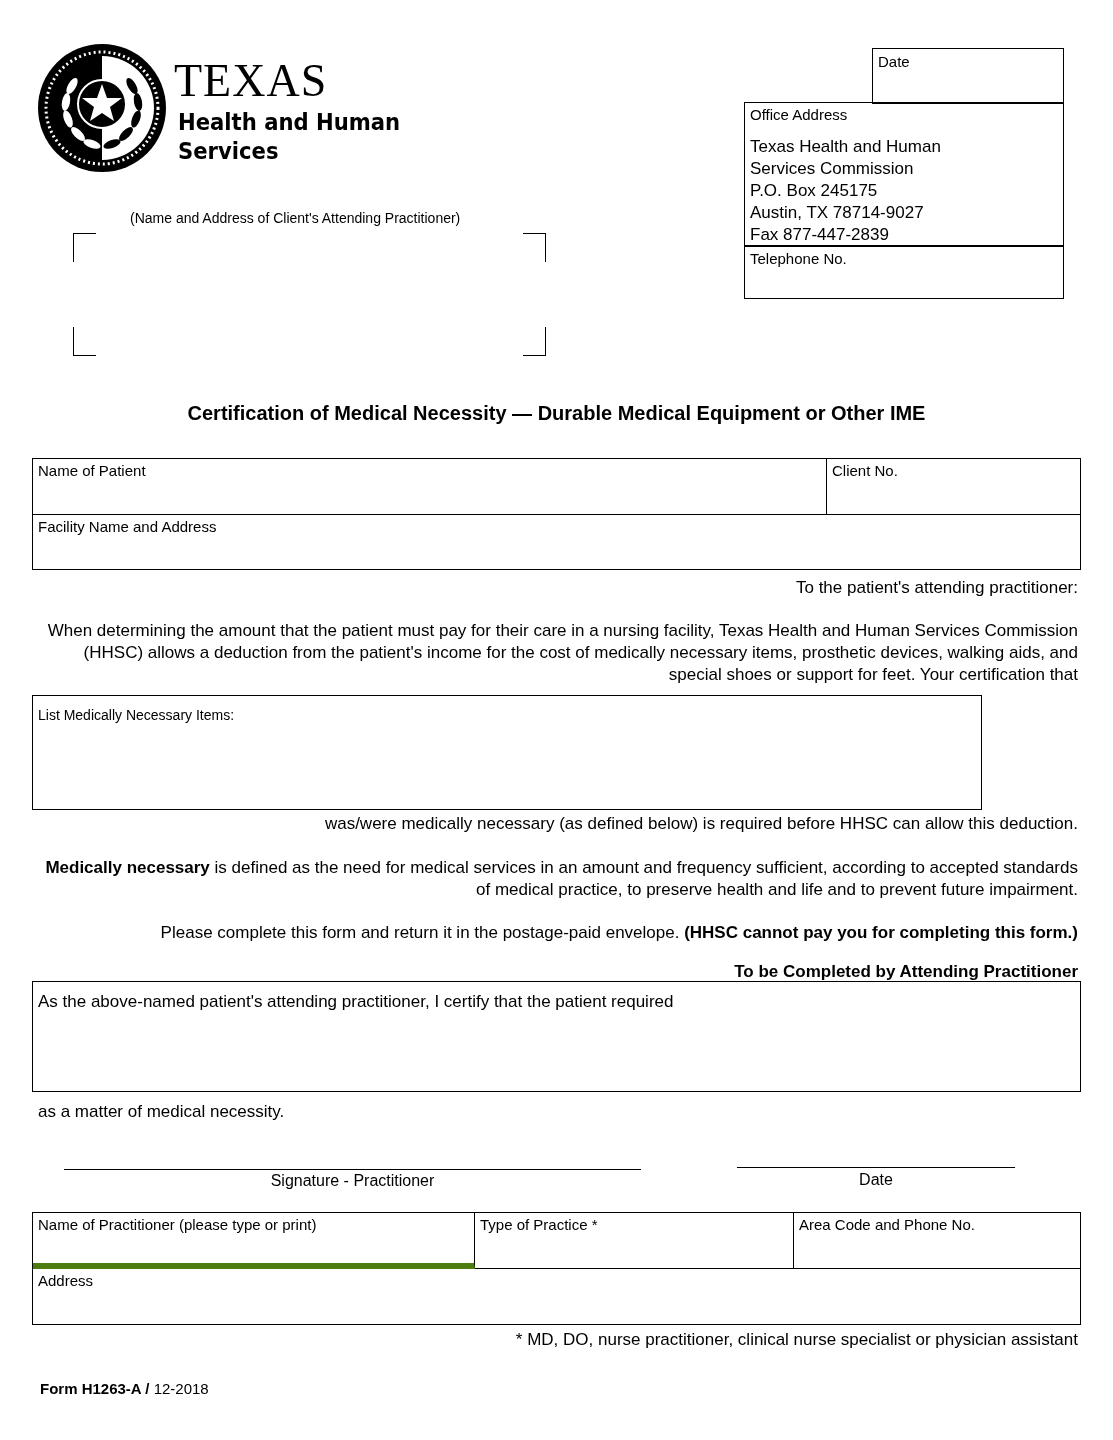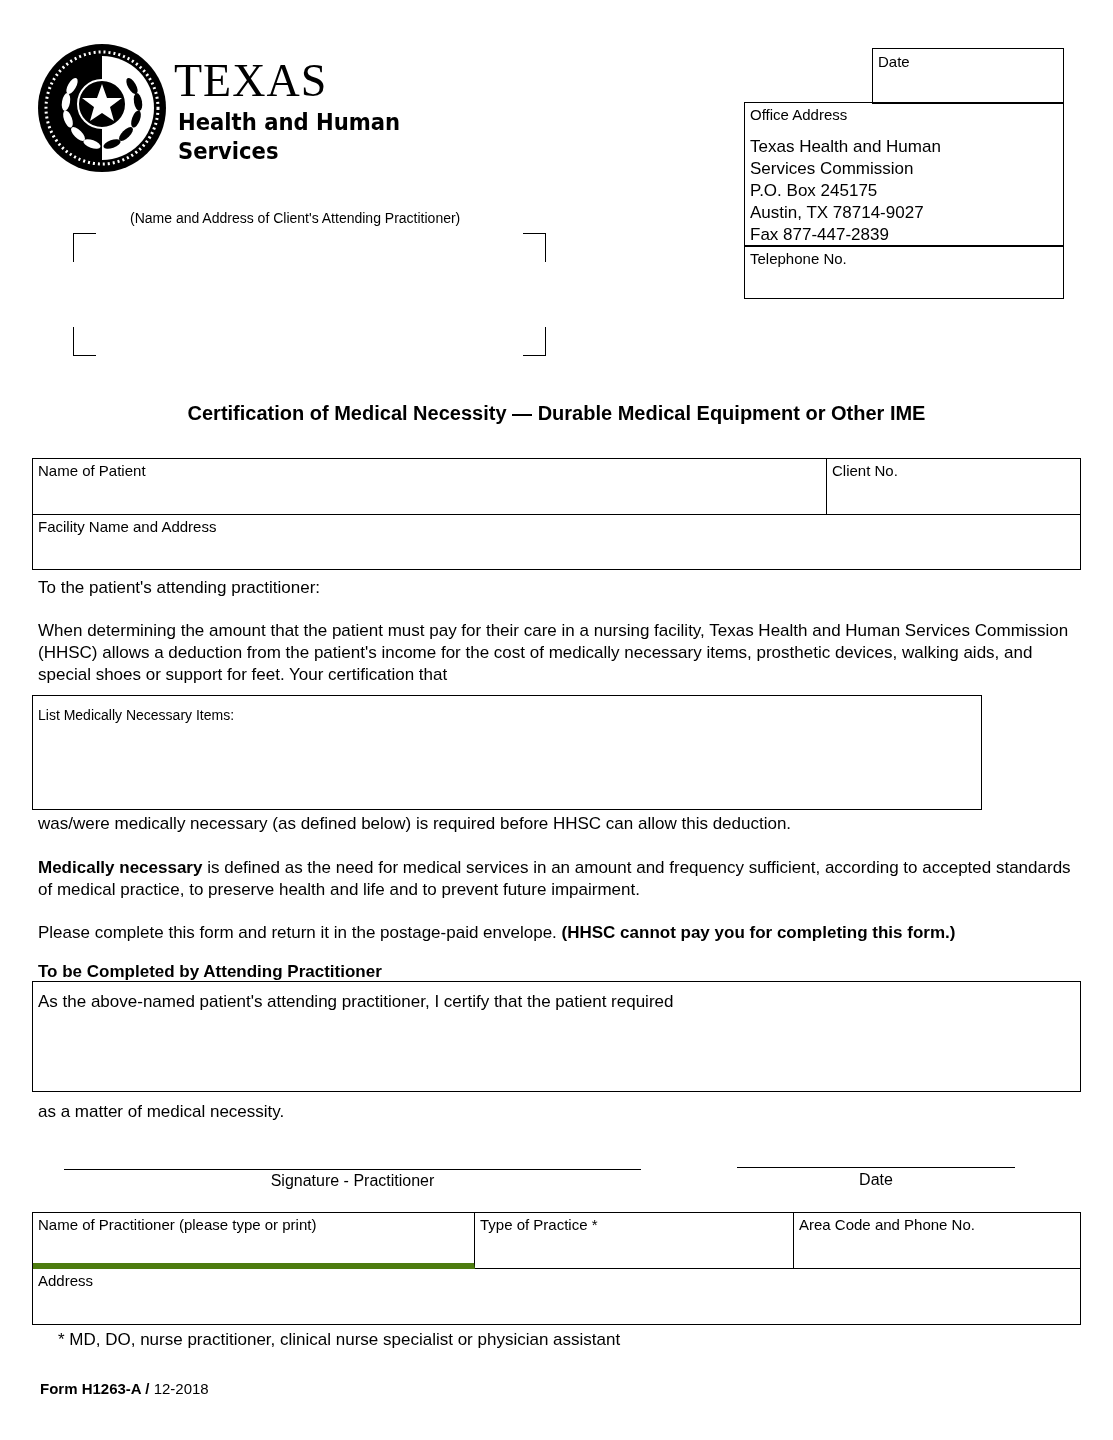--- a/index.html
+++ b/index.html
@@ -25,21 +25,21 @@
   .corner { position: absolute; width: 22px; height: 28px; border-color: #000; border-style: solid; border-width: 0; }
   .c-tl { left: 73px; top: 233px; border-top-width: 1px; border-left-width: 1px; }
   .c-tr { left: 523px; top: 233px; border-top-width: 1px; border-right-width: 1px; }
   .c-bl { left: 73px; top: 327px; border-bottom-width: 1px; border-left-width: 1px; }
   .c-br { left: 523px; top: 327px; border-bottom-width: 1px; border-right-width: 1px; }
 
   .title { left: 0; width: 1113px; top: 402px; text-align: center; font-weight: bold; font-size: 20px; }
 
   .grid1 { left: 32px; top: 458px; width: 1049px; height: 112px; border: 1px solid #000; box-sizing: border-box; }
   .cell { position: absolute; box-sizing: border-box; padding: 3px 5px; font-size: 15px; }
-  .body-text { left: 38px; width: 1040px; font-size: 17px; line-height: 22px; }
+  .body-text { left: 38px; width: 1040px; font-size: 17px; line-height: 22px; text-align: right; }
 
   .items-box { left: 32px; top: 695px; width: 950px; height: 115px; padding: 11px 5px; }
   .cert-box { left: 32px; top: 981px; width: 1049px; height: 111px; padding: 10px 5px; }
   .sig-line { position: absolute; border-top: 1px solid #000; }
   .sig-label { position: absolute; font-size: 16px; text-align: center; }
 
   .grid2 { left: 32px; top: 1212px; width: 1049px; height: 113px; border: 1px solid #000; box-sizing: border-box; }
 
   input.field { position: absolute; border: none; background: transparent; outline: none; font-family: "Liberation Sans", sans-serif; font-size: 15px; }
   textarea.field { position: absolute; border: none; background: transparent; outline: none; resize: none; font-family: "Liberation Sans", sans-serif; font-size: 15px; }
@@ -156,15 +156,15 @@
   <div class="cell" style="left:761px;top:0;width:286px;height:56px;border-bottom:1px solid #000;">
     <span>Area Code and Phone No.</span>
     <input class="field" style="left: 5px; top: 26px; width: 272px; height: 22px;">
   </div>
   <div class="cell" style="left:0;top:56px;width:1047px;height:55px;">
     <span>Address</span>
     <input class="field" style="left: 5px; top: 26px; width: 1030px; height: 22px;">
   </div>
 </div>
 
-<div class="abs body-text" style="top:1329px;margin-left:20px;">* MD, DO, nurse practitioner, clinical nurse specialist or physician assistant</div>
+<div class="abs body-text" style="top:1329px;">* MD, DO, nurse practitioner, clinical nurse specialist or physician assistant</div>
 
 <div class="abs" style="left:40px;top:1380px;font-size:15px;"><b>Form H1263-A /</b><span> 12-2018</span></div>
 
 </body></html>

